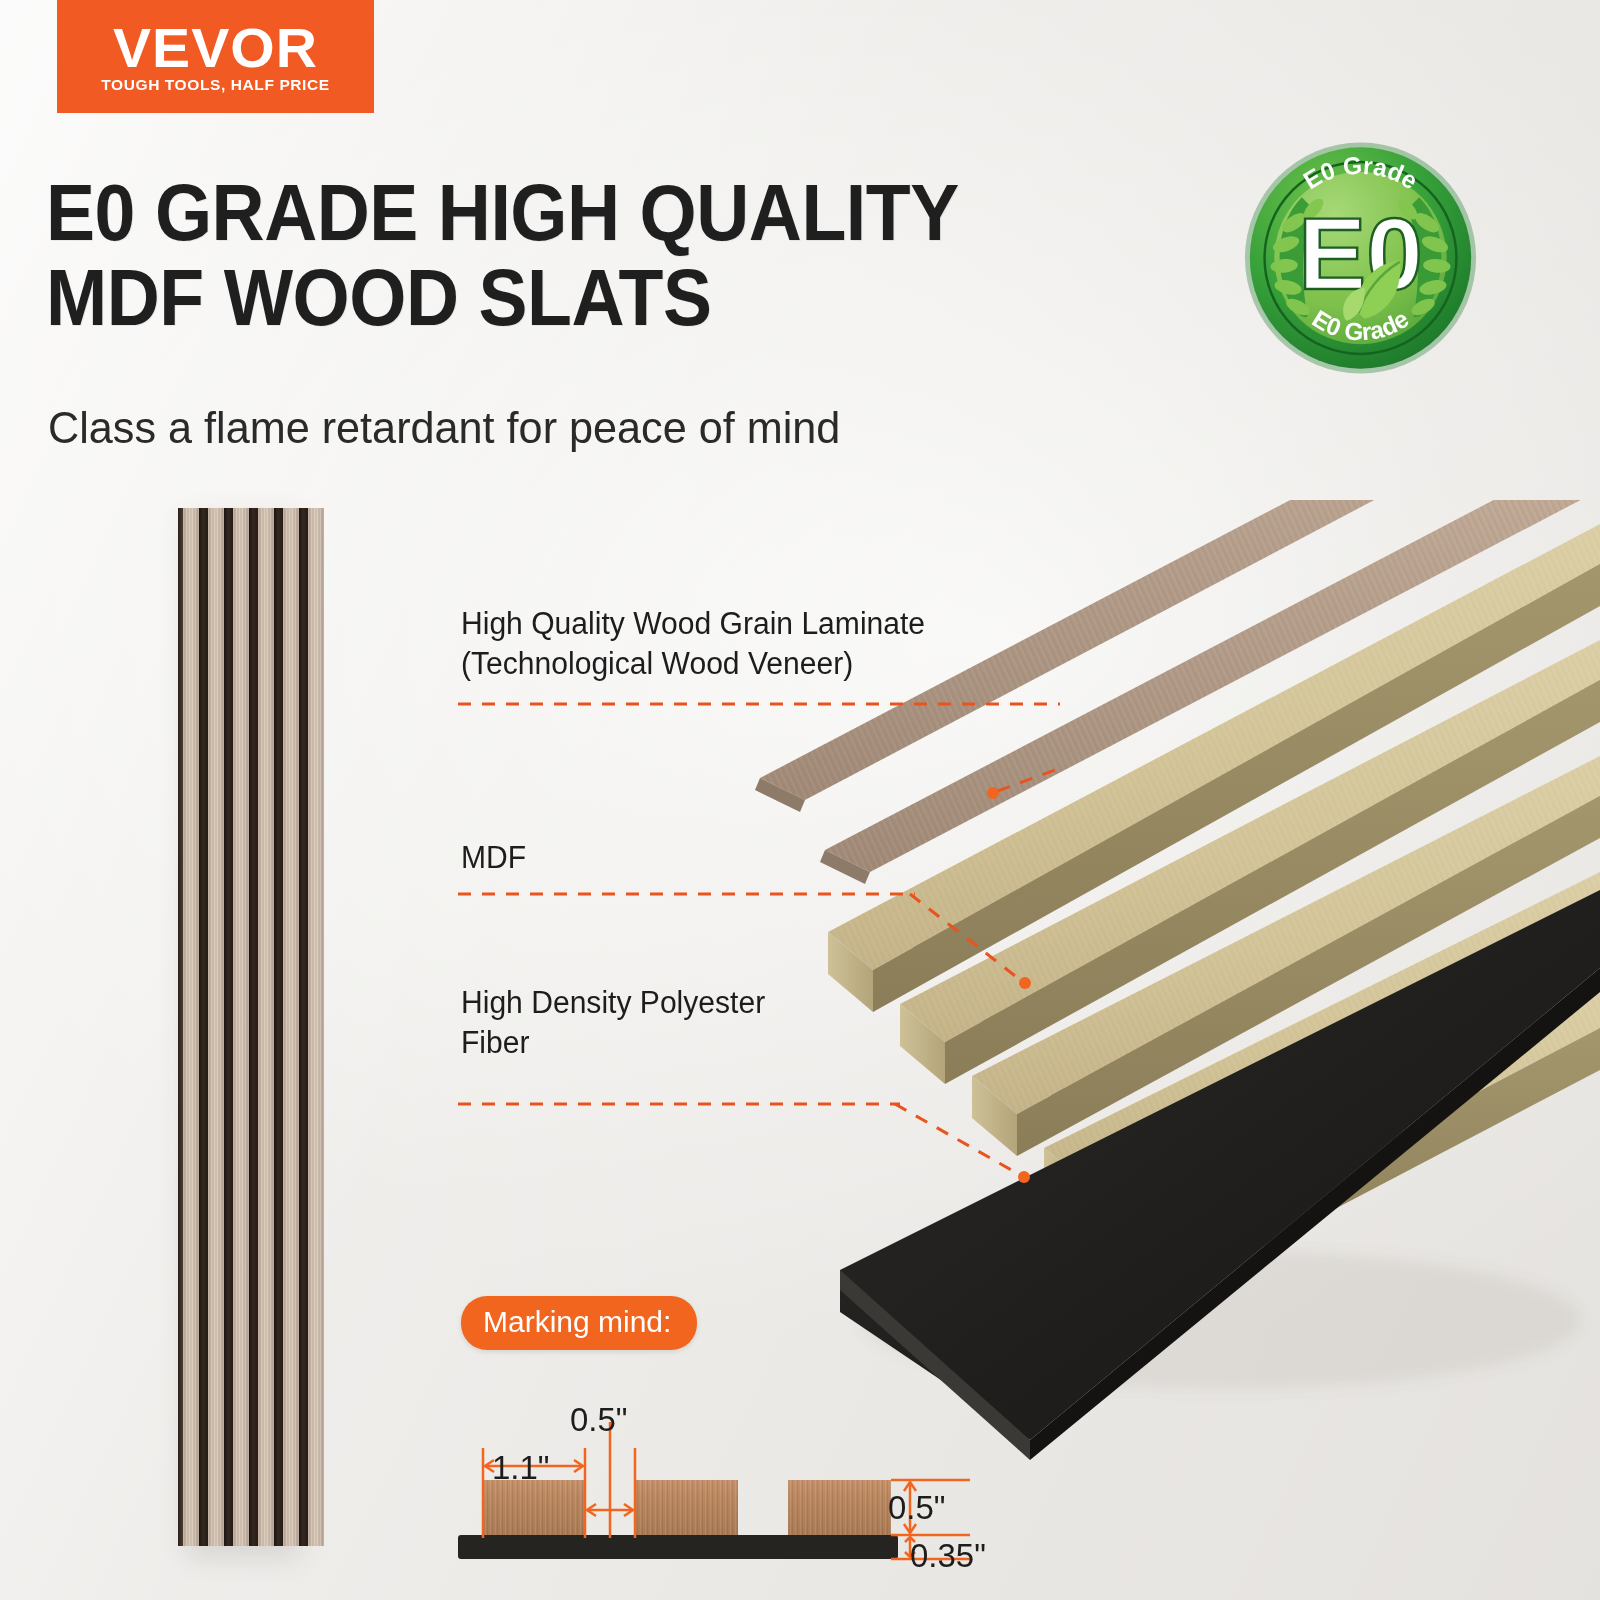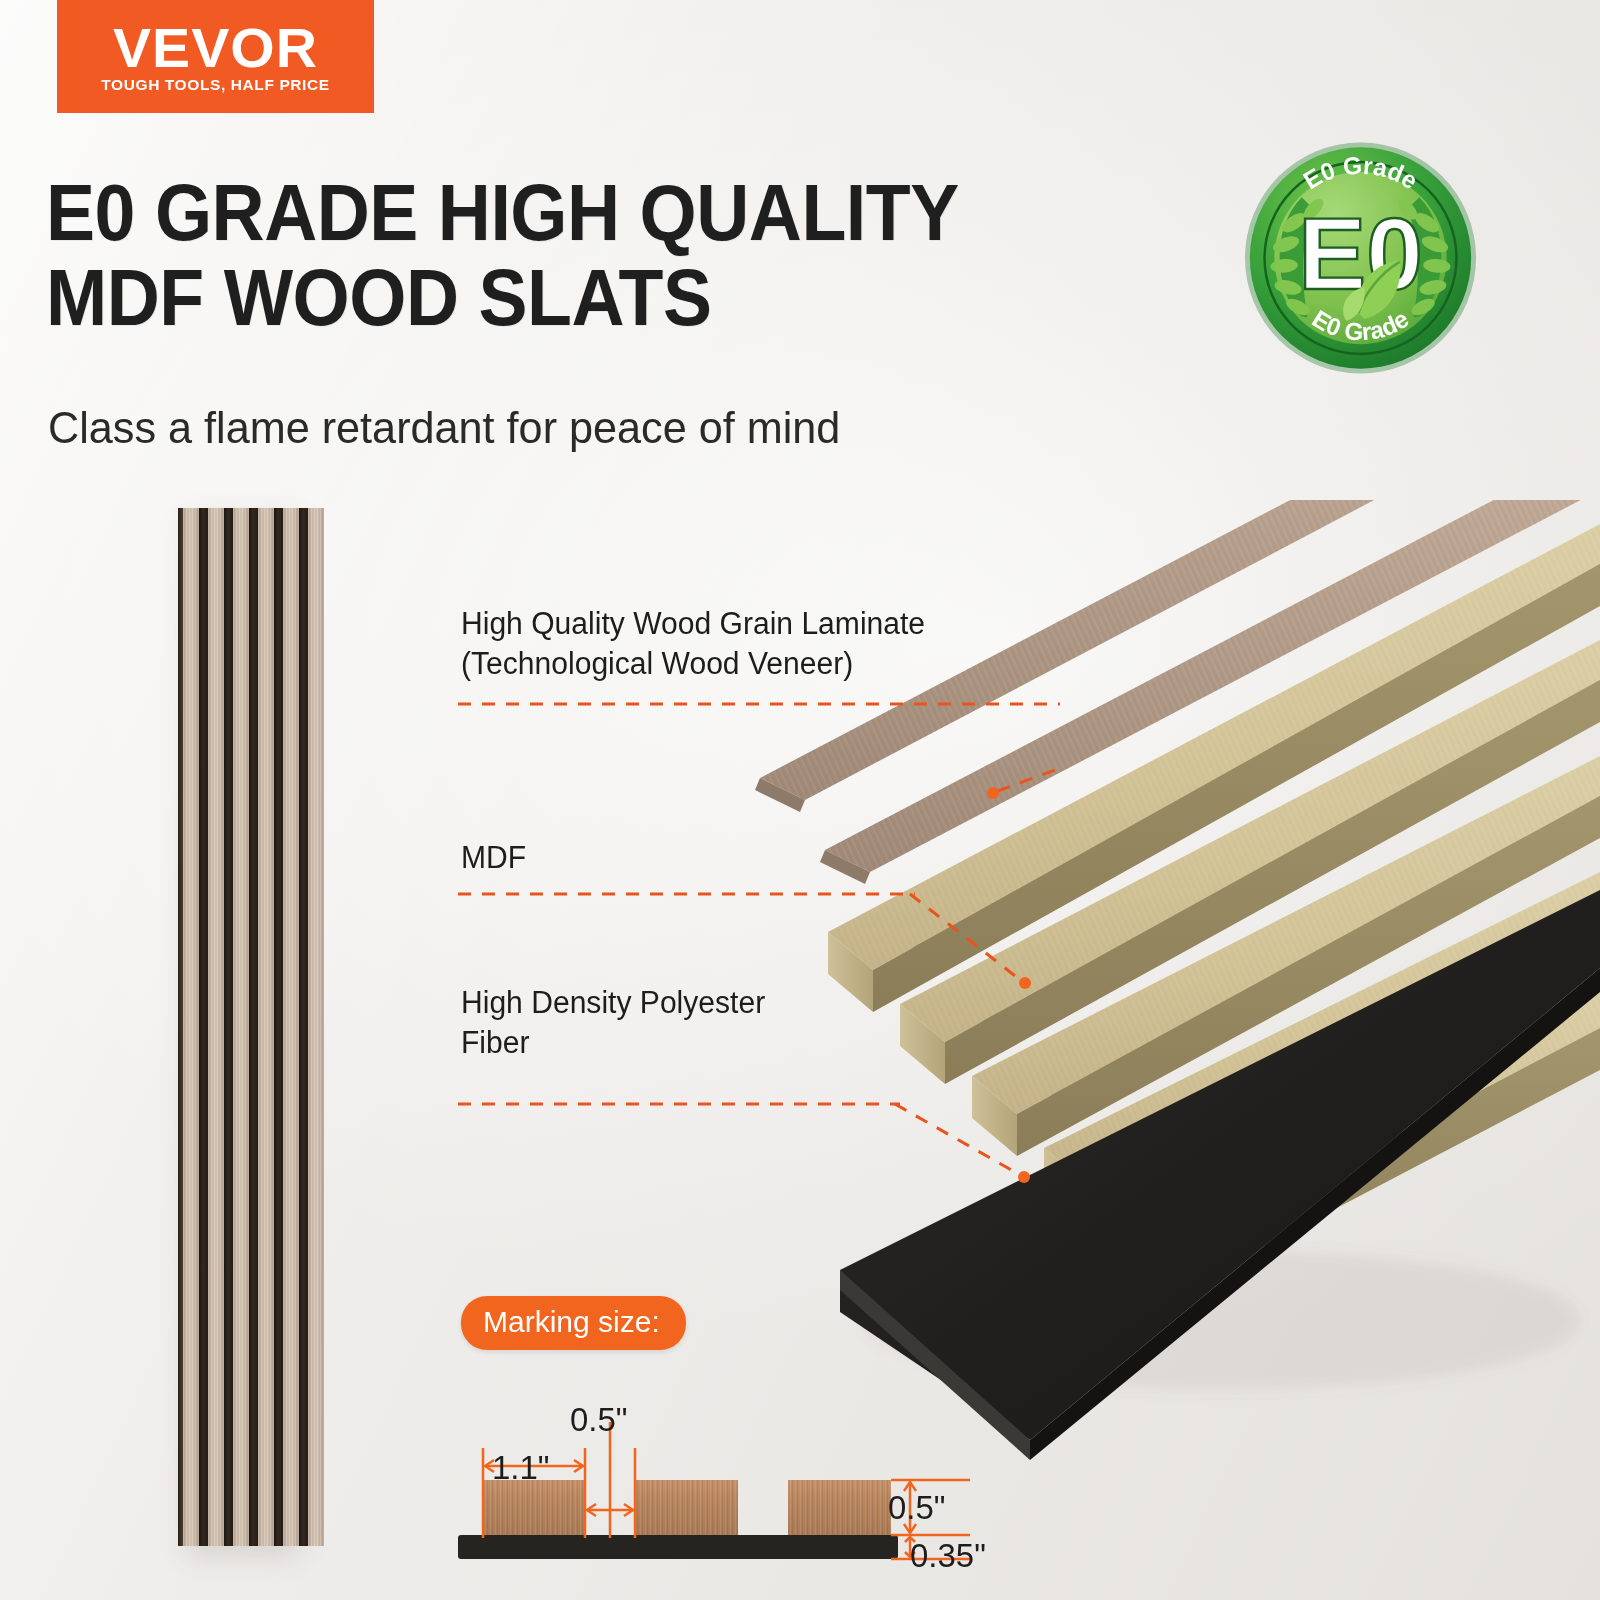--- a/index.html
+++ b/index.html
@@ -325,21 +325,21 @@
     <polyline points="470,14 583,102" fill="none" stroke="#e9541e" stroke-width="3" stroke-dasharray="13 11"></polyline>
     <circle cx="585" cy="103" r="6" fill="#f2651f"></circle>
   </svg>
 
   <svg class="leader" style="left:440px; top:1090px; width:620px; height:120px;" viewBox="0 0 620 120">
     <polyline points="18,14 460,14" fill="none" stroke="#e9541e" stroke-width="3" stroke-dasharray="13 11"></polyline>
     <polyline points="455,14 582,86" fill="none" stroke="#e9541e" stroke-width="3" stroke-dasharray="13 11"></polyline>
     <circle cx="584" cy="87" r="6" fill="#f2651f"></circle>
   </svg>
 
-  <div id="marking-pill">Marking size:</div>
+  <div id="marking-pill">Marking mind:</div>
 
   <svg id="dim" viewBox="0 0 620 200">
     <defs>
       <linearGradient id="blkWood" x1="0" y1="0" x2="0" y2="1">
         <stop offset="0%" stop-color="#c4916a"></stop>
         <stop offset="35%" stop-color="#b9875f"></stop>
         <stop offset="100%" stop-color="#a87a55"></stop>
       </linearGradient>
       <pattern id="vgrain" width="5" height="5" patternUnits="userSpaceOnUse">
         <line x1="0" y1="0" x2="0" y2="5" stroke="rgba(255,255,255,0.18)" stroke-width="1"></line>

